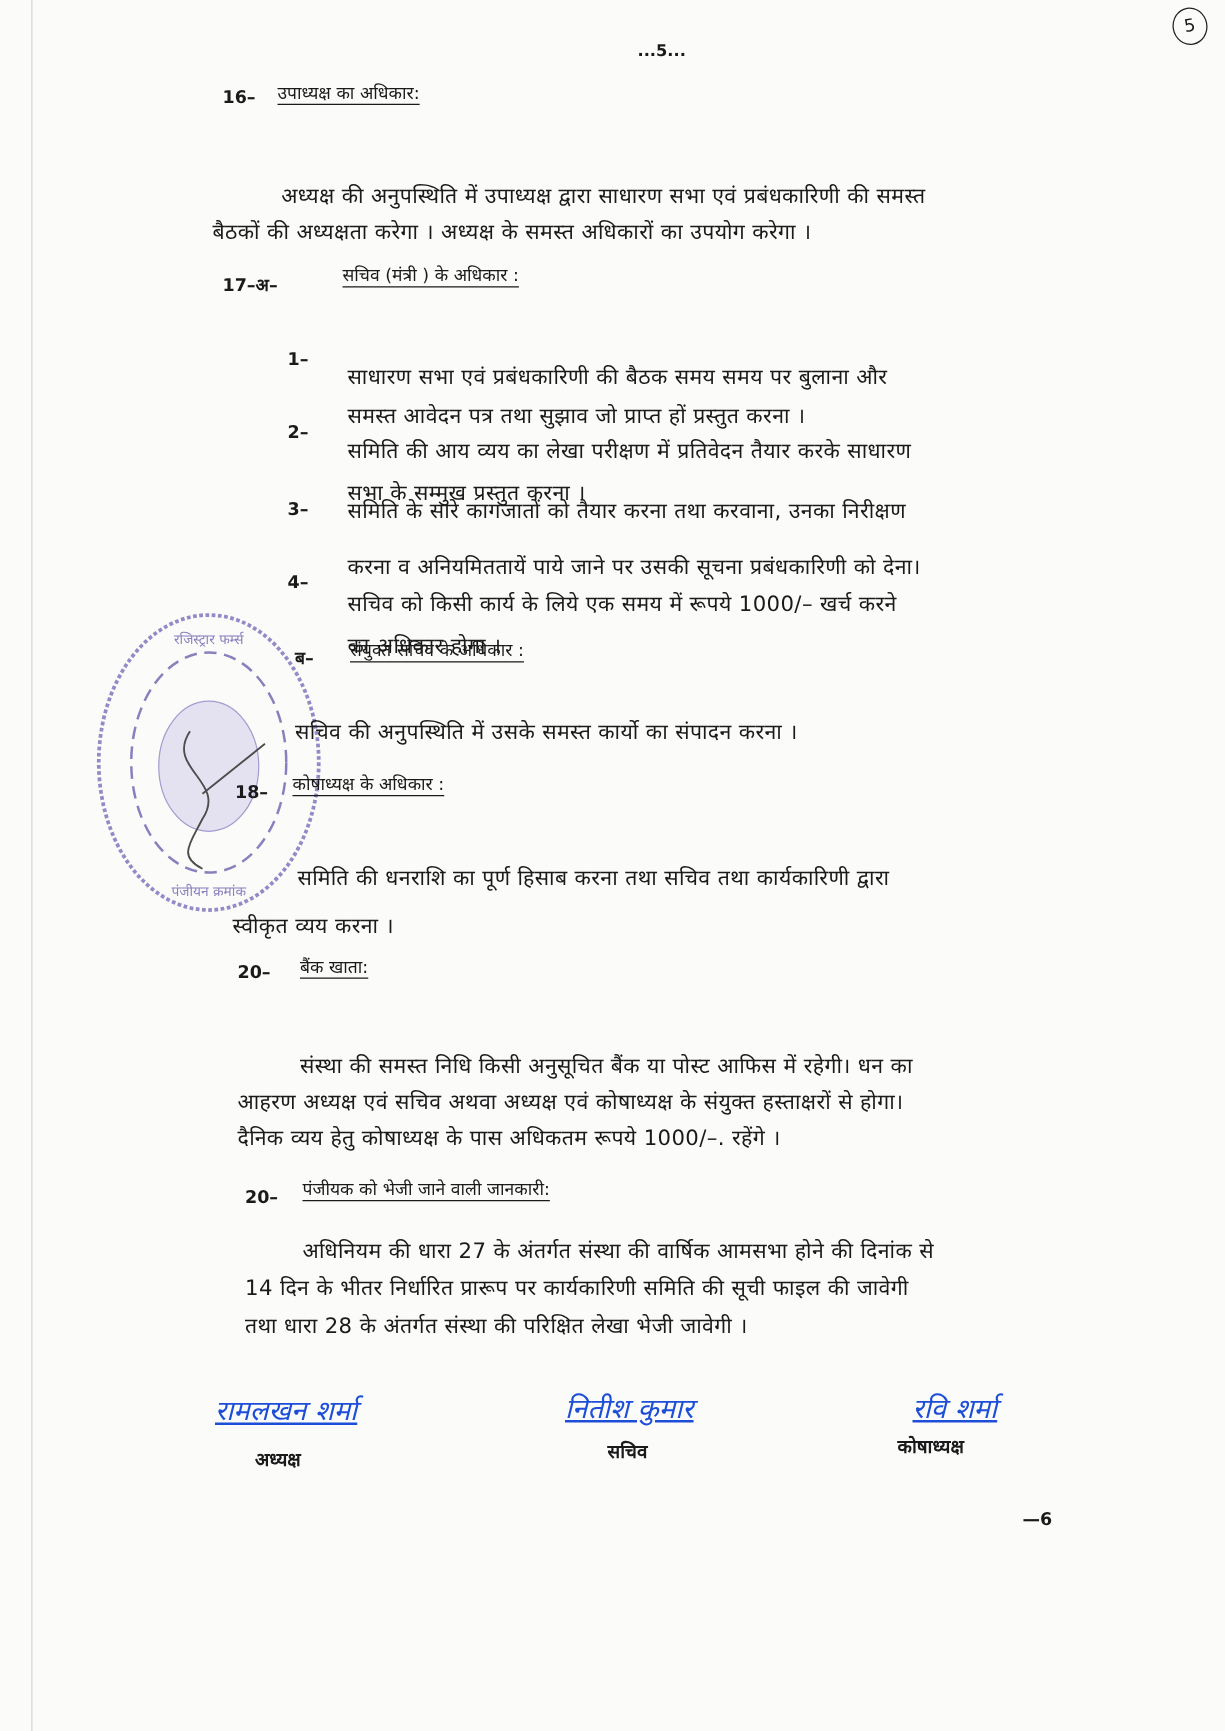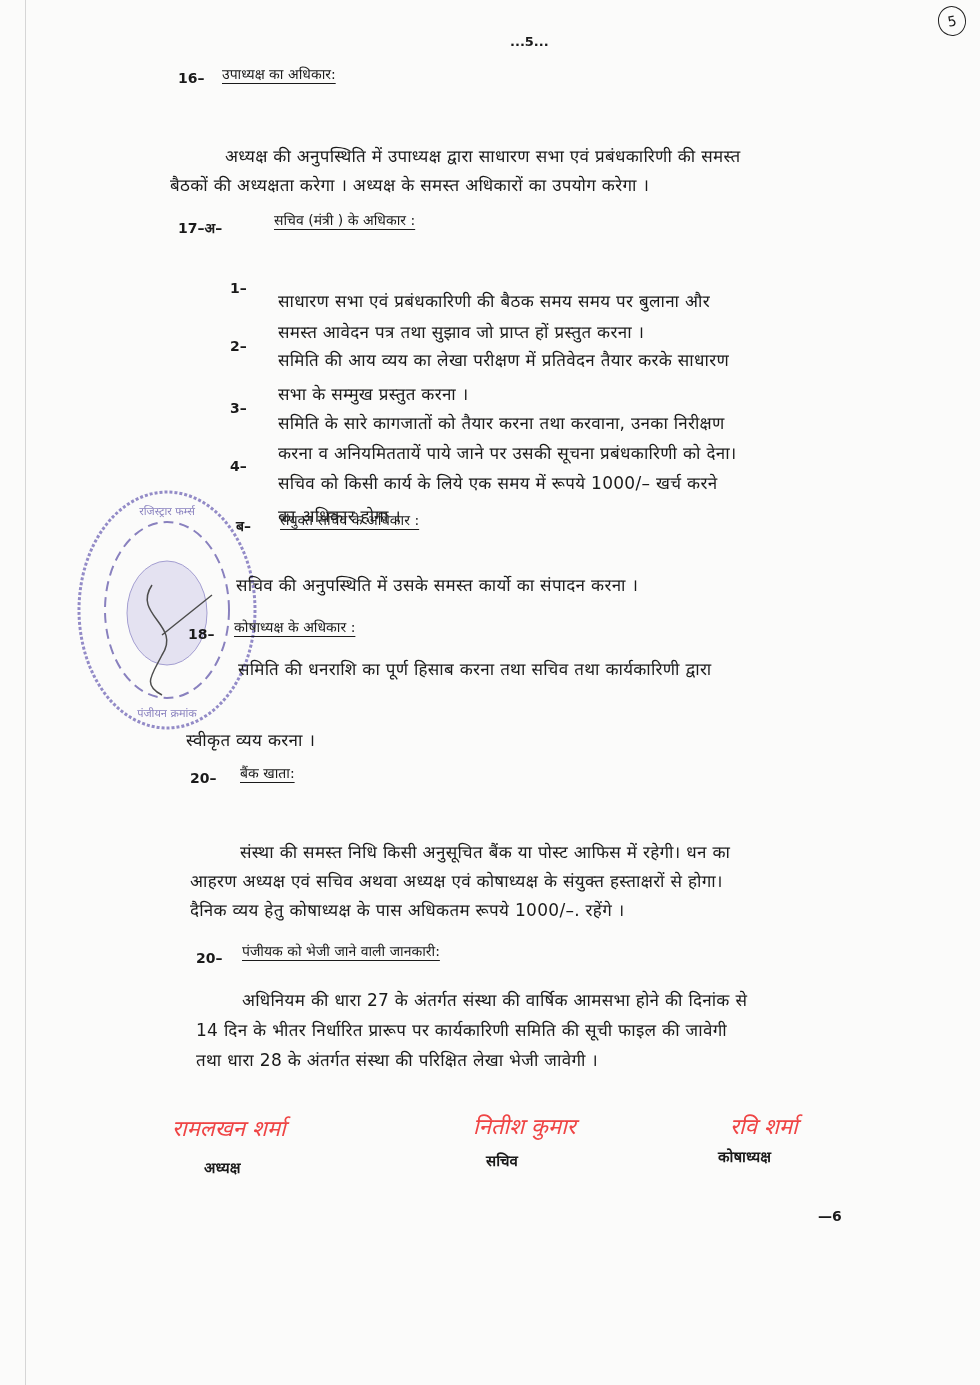--- a/index.html
+++ b/index.html
@@ -17,21 +17,21 @@
   .page-top { left:510px; top:34px; font-size:13px; font-weight:bold; }
   .page-circle {
     position:absolute; left:938px; top:6px; width:26px; height:28px;
     border:1.5px solid #222; border-radius:50%; font-size:14px;
     display:flex; align-items:center; justify-content:center; transform:rotate(-10deg);
   }
   .stamp {
     position:absolute; left:72px; top:485px; width:190px; height:250px;
     border-radius:50%; opacity:0.8;
   }
-  .sig { font-family:"DejaVu Serif", serif; font-style:italic; font-size:22px; color:#ef4444; }
+  .sig { font-family:"DejaVu Serif", serif; font-style:italic; font-size:22px; color:#1d4ed8;text-decoration:underline; }
   .role { font-size:15px; font-weight:bold; }
   .page-next { left:818px; top:1208px; font-size:14px; font-weight:bold; }
 </style>
 </head>
 <body>
 
 <div class="page-edge"></div>
 
 <div class="abs page-top">...5...</div>
 <div class="page-circle">
@@ -48,21 +48,21 @@
 
 <div class="abs num" style="left:230px;top:280px;">1–</div>
 <div class="abs txt" style="left:278px;top:265px;text-align:center;">साधारण सभा एवं प्रबंधकारिणी की बैठक समय समय पर बुलाना और</div>
 <div class="abs txt" style="left:278px;top:296px;">समस्त आवेदन पत्र तथा सुझाव जो प्राप्त हों प्रस्तुत करना ।</div>
 
 <div class="abs num" style="left:230px;top:338px;">2–</div>
 <div class="abs txt" style="left:278px;top:324px;">समिति की आय व्यय का लेखा परीक्षण में प्रतिवेदन तैयार करके साधारण</div>
 <div class="abs txt" style="left:278px;top:358px;">सभा के सम्मुख प्रस्तुत करना ।</div>
 
 <div class="abs num" style="left:230px;top:400px;">3–</div>
-<div class="abs txt" style="left:278px;top:387px;">समिति के सारे कागजातों को तैयार करना तथा करवाना, उनका निरीक्षण</div>
+<div class="abs txt" style="left:278px;top:372px;">समिति के सारे कागजातों को तैयार करना तथा करवाना, उनका निरीक्षण</div>
 <div class="abs txt" style="left:278px;top:417px;">करना व अनियमिततायें पाये जाने पर उसकी सूचना प्रबंधकारिणी को देना।</div>
 
 <div class="abs num" style="left:230px;top:458px;">4–</div>
 <div class="abs txt" style="left:278px;top:447px;">सचिव को किसी कार्य के लिये एक समय में रूपये 1000/– खर्च करने</div>
 <div class="abs txt" style="left:278px;top:480px;">का अधिकार होगा ।</div>
 
 <svg class="stamp" viewBox="0 0 190 250">
   <ellipse cx="95" cy="125" rx="88" ry="118" fill="none" stroke="#7a70bb" stroke-width="3" stroke-dasharray="3 2"></ellipse>
   <ellipse cx="95" cy="125" rx="62" ry="88" fill="none" stroke="#6d63b0" stroke-width="2" stroke-dasharray="10 6"></ellipse>
   <ellipse cx="95" cy="128" rx="40" ry="52" fill="#c7c2e6" fill-opacity="0.55" stroke="#8d86c6" stroke-width="1"></ellipse>
@@ -70,37 +70,37 @@
   <text x="95" y="30" font-size="11" fill="#6d63b0" text-anchor="middle" font-family="DejaVu Sans, sans-serif">रजिस्ट्रार फर्म्स</text>
   <text x="95" y="232" font-size="11" fill="#6d63b0" text-anchor="middle" font-family="DejaVu Sans, sans-serif">पंजीयन क्रमांक</text>
 </svg>
 
 <div class="abs num" style="left:236px;top:516px;">ब–</div>
 <div class="abs head" style="left:280px;top:510px;">संयुक्त सचिव के अधिकार :</div>
 <div class="abs txt" style="left:236px;top:549px;">सचिव की अनुपस्थिति में उसके समस्त कार्यो का संपादन करना ।</div>
 
 <div class="abs num" style="left:188px;top:626px;">18–</div>
 <div class="abs head" style="left:234px;top:617px;">कोषाध्यक्ष के अधिकार :</div>
-<div class="abs txt" style="left:238px;top:633px;text-align:center;">समिति की धनराशि का पूर्ण हिसाब करना तथा सचिव तथा कार्यकारिणी द्वारा</div>
+<div class="abs txt" style="left:238px;top:666px;text-align:center;">समिति की धनराशि का पूर्ण हिसाब करना तथा सचिव तथा कार्यकारिणी द्वारा</div>
 <div class="abs txt" style="left:186px;top:704px;">स्वीकृत व्यय करना ।</div>
 
 <div class="abs num" style="left:190px;top:770px;">20–</div>
 <div class="abs head" style="left:240px;top:763px;">बैंक खाता:</div>
 <div class="abs txt" style="left:240px;top:816px;">संस्था की समस्त निधि किसी अनुसूचित बैंक या पोस्ट आफिस में रहेगी। धन का</div>
 <div class="abs txt" style="left:190px;top:845px;">आहरण अध्यक्ष एवं सचिव अथवा अध्यक्ष एवं कोषाध्यक्ष के संयुक्त हस्ताक्षरों से होगा।</div>
 <div class="abs txt" style="left:190px;top:874px;text-align:right;">दैनिक व्यय हेतु कोषाध्यक्ष के पास अधिकतम रूपये 1000/–. रहेंगे ।</div>
 
 <div class="abs num" style="left:196px;top:950px;">20–</div>
 <div class="abs head" style="left:242px;top:941px;">पंजीयक को भेजी जाने वाली जानकारी:</div>
 <div class="abs txt" style="left:242px;top:964px;">अधिनियम की धारा 27 के अंतर्गत संस्था की वार्षिक आमसभा होने की दिनांक से</div>
 <div class="abs txt" style="left:196px;top:994px;">14 दिन के भीतर निर्धारित प्रारूप पर कार्यकारिणी समिति की सूची फाइल की जावेगी</div>
 <div class="abs txt" style="left:196px;top:1024px;text-align:center;">तथा धारा 28 के अंतर्गत संस्था की परिक्षित लेखा भेजी जावेगी ।</div>
 
 <div class="abs sig" style="left:172px;top:1112px;">रामलखन शर्मा</div>
 <div class="abs role" style="left:204px;top:1157px;">अध्यक्ष</div>
 
-<div class="abs sig" style="left:473px;top:1110px;">नितीश कुमार</div>
+<div class="abs sig" style="left:452px;top:1110px;">नितीश कुमार</div>
 <div class="abs role" style="left:486px;top:1150px;">सचिव</div>
 
 <div class="abs sig" style="left:730px;top:1110px;">रवि शर्मा</div>
 <div class="abs role" style="left:718px;top:1146px;">कोषाध्यक्ष</div>
 
 <div class="abs page-next">—6</div>
 
 </body></html>

